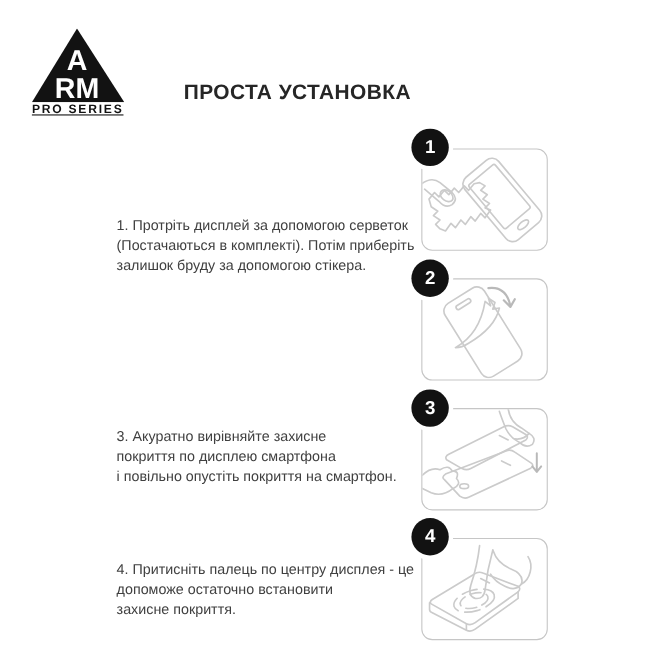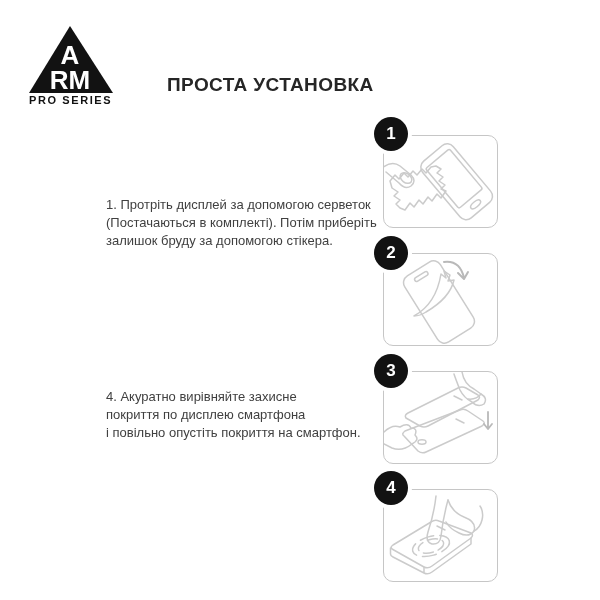--- a/index.html
+++ b/index.html
@@ -3,21 +3,21 @@
 <meta charset="utf-8">
 <style>
   html,body{margin:0;padding:0;width:600px;height:600px;background:#ffffff;overflow:hidden;
             font-family:"Liberation Sans","DejaVu Sans",sans-serif;}
   .page{position:relative;width:600px;height:600px;background:#fff;}
 
   
   .logo{position:absolute;left:29px;top:26px;width:84px;}
   .logo svg{display:block;}
   .logo-sub{margin-top:1px;font-size:11px;font-weight:800;letter-spacing:1.6px;
-            color:#121212;white-space:nowrap;}
+            color:#121212;white-space:nowrap;text-decoration:underline;}
 
   
   .title{position:absolute;left:126px;top:74px;font-size:19px;font-weight:800;
          color:#262626;letter-spacing:0.4px;margin-left:41px;}
 
   
   .step-text{position:absolute;left:106px;width:278px;font-size:13px;line-height:18px;
              color:#404040;white-space:pre-line;}
   .t1{top:150px;margin-top:46px;} .t2{top:289px;} .t3{top:388px;} .t4{top:509px;}
 
@@ -46,23 +46,26 @@
       <text x="41" y="63" text-anchor="middle" fill="#ffffff" font-size="26" font-weight="800" font-family="Liberation Sans, sans-serif">RM</text>
     </svg>
     <div class="logo-sub">PRO SERIES</div>
   </div>
 
   <div class="title">ПРОСТА УСТАНОВКА</div>
 
   <div class="step-text t1">1. Протріть дисплей за допомогою серветок
 (Постачаються в комплекті). Потім приберіть
 залишок бруду за допомогою стікера.</div>
-  <div class="step-text t3">4. Акуратно вирівняйте захисне
+  <div class="step-text t3">3. Акуратно вирівняйте захисне
 покриття по дисплею смартфона
 і повільно опустіть покриття на смартфон.</div>
+  <div class="step-text t4">4. Притисніть палець по центру дисплея - це
+допоможе остаточно встановити
+захисне покриття.</div>
 
   <div class="badge b1">1</div>
   <div class="badge b2">2</div>
   <div class="badge b3">3</div>
   <div class="badge b4">4</div>
 
   <div class="frame f1">
     <svg viewBox="0 0 112 90">
       <g fill="none" stroke="#cbcbcb" stroke-width="1.5" stroke-linecap="round" stroke-linejoin="round">
         <g transform="rotate(-40 72 45)">

